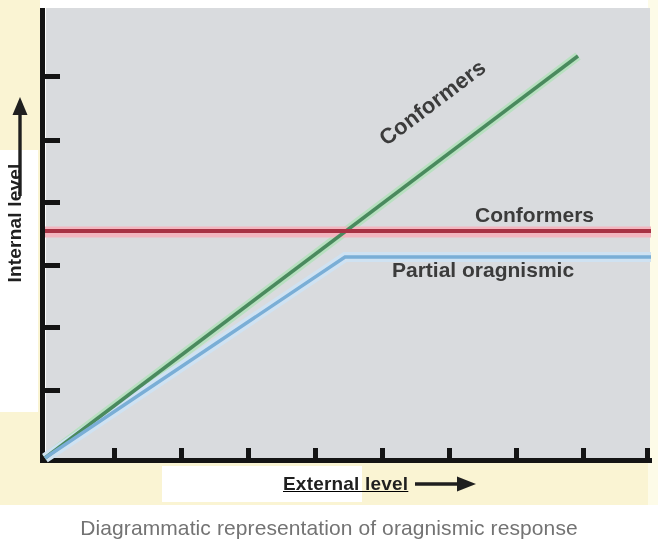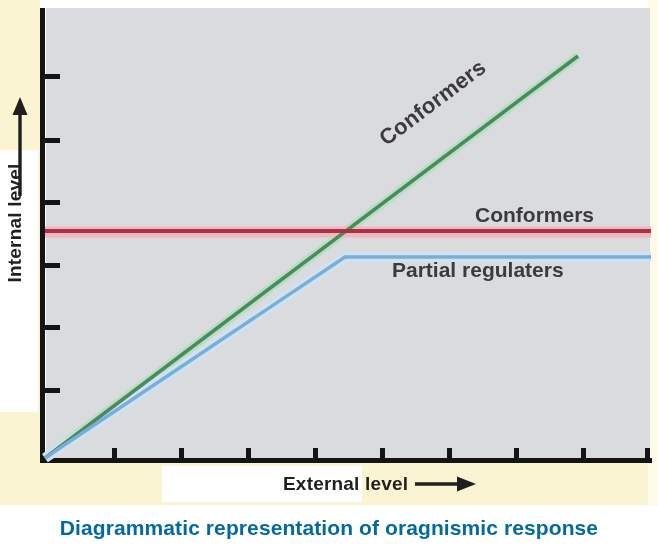--- a/index.html
+++ b/index.html
@@ -134,37 +134,38 @@
   .y-arrow-svg {
     position: absolute;
     left: 8px; top: 96px;
   }
   .x-axis-title-wrap {
     position: absolute;
     left: 283px; top: 473px;
     display: flex;
     align-items: center;
     gap: 7px;
+    text-decoration: underline;
   }
   .x-axis-title {
     font-size: 19px;
     font-weight: bold;
     color: #1f1f1f;
     letter-spacing: 0.2px;
   }
 
   
   .caption {
     position: absolute;
     left: 0; top: 516px;
     width: 658px;
     text-align: center;
     font-size: 21px;
-    font-weight: bold;
-    color: #0369a1;
+    font-weight: normal;
+    color: #737373;
     letter-spacing: 0.1px;
   }
 </style>
 </head>
 <body>
 
 <div id="figure">
 
   <div class="band-left"></div>
   <div class="band-bottom"></div>
@@ -200,21 +201,21 @@
     <path d="M 45 232 L 651 232" stroke="#f3b5bf" stroke-width="11" fill="none"></path>
     <path d="M 45 458 L 345 257 L 651 257" stroke="#cfe2f2" stroke-width="10" fill="none"></path>
 
     <path d="M 45 458 L 578 56" stroke="#4a8a5e" stroke-width="3.6" fill="none"></path>
     <path d="M 45 458 L 345 257 L 651 257" stroke="#7aaed6" stroke-width="3.4" fill="none"></path>
     <path d="M 45 231 L 651 231" stroke="#a83244" stroke-width="4" fill="none"></path>
   </svg>
 
   <div class="series-label label-conformers">Conformers</div>
   <div class="series-label label-regulaters">Conformers</div>
-  <div class="series-label label-partial">Partial regulaters</div>
+  <div class="series-label label-partial">Partial oragnismic</div>
 
   <svg class="y-arrow-svg" width="24" height="100" viewBox="0 0 24 100">
     <line x1="12" y1="100" x2="12" y2="16" stroke="#1f1f1f" stroke-width="3.4"></line>
     <polygon points="12,1 4.5,19 19.5,19" fill="#1f1f1f"></polygon>
   </svg>
   <div class="y-axis-title-wrap">
     <span class="y-axis-title">Internal level</span>
   </div>
 
   <div class="x-axis-title-wrap">

